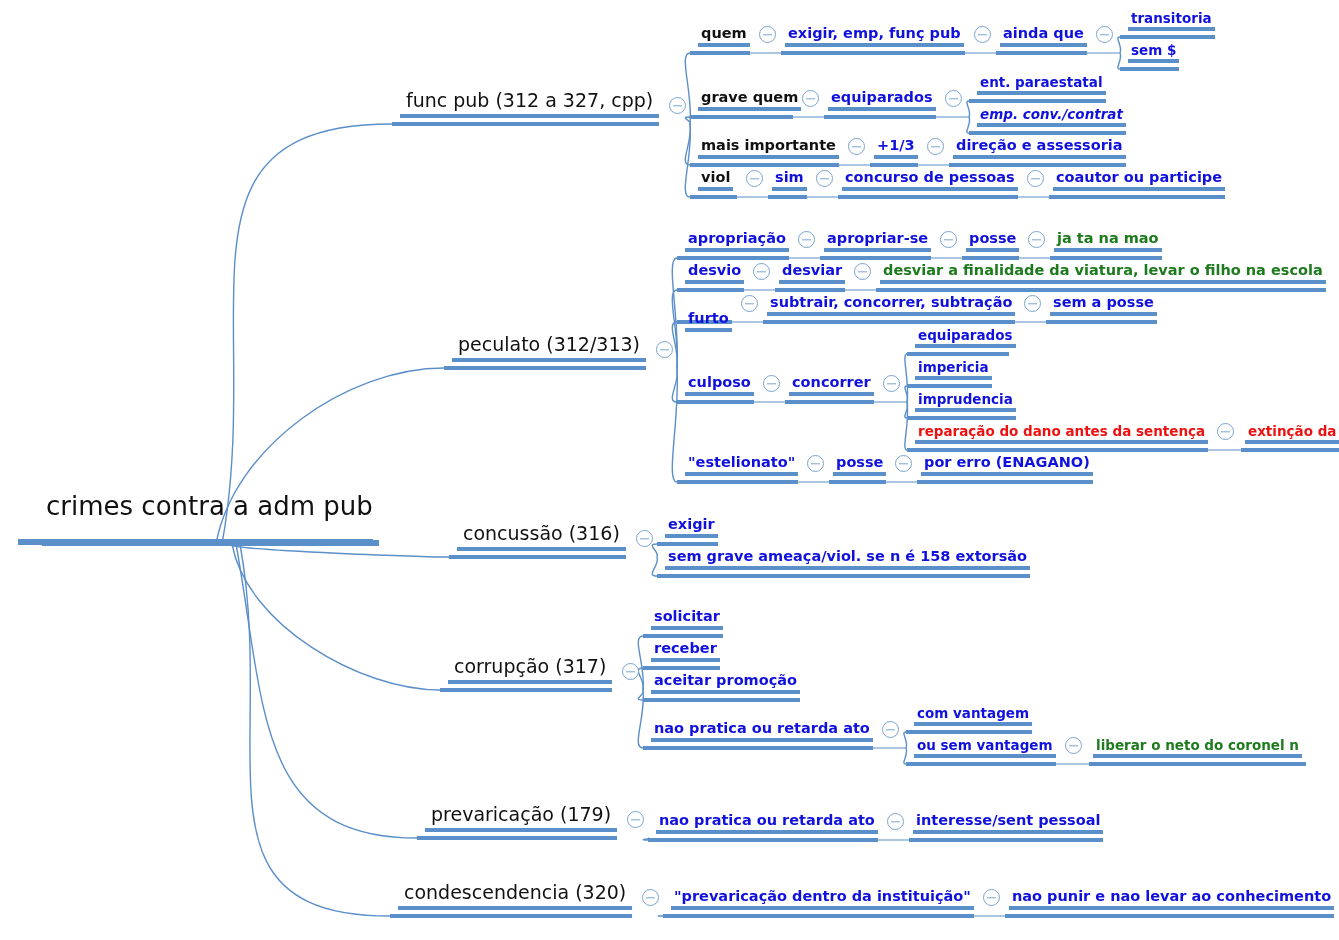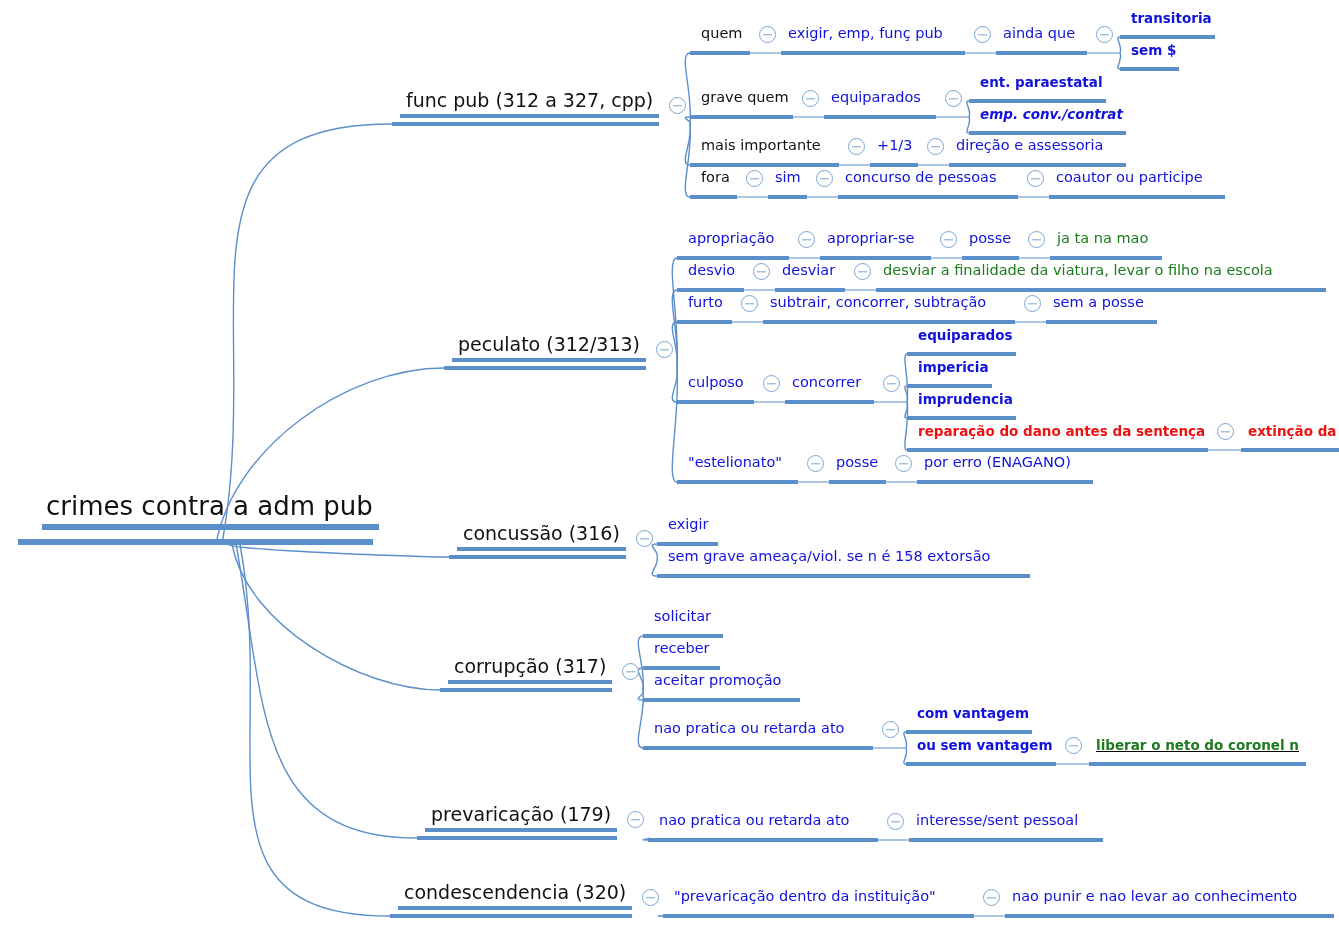--- a/index.html
+++ b/index.html
@@ -9,36 +9,36 @@
     font-family:"DejaVu Sans","Liberation Sans",sans-serif;
   }
   #stage{position:absolute;left:0;top:0;width:1339px;height:940px;}
   svg.edges{position:absolute;left:0;top:0;width:1339px;height:940px;pointer-events:none;}
   .node{
     position:absolute;white-space:nowrap;
     display:flex;align-items:flex-end;
   }
   .node .txt{
     display:block;line-height:1.05;
-    padding:0 3px 10px 3px;
+    padding:0 3px 2px 3px;
     border-bottom:4px solid #5b8fc9;
   }
   
   .root .txt{
     font-size:26px;font-weight:400;color:#111111;
-    border-bottom-width:6px;padding:0 6px 4px 4px;
+    border-bottom-width:6px;padding:0 6px 20px 4px;
     font-family:"DejaVu Sans","Liberation Sans",sans-serif;
   }
   
   .lv1 .txt{
     font-size:19px;font-weight:400;color:#111111;
     border-bottom-width:4px;padding:0 6px 3px 6px;
   }
   
-  .lv2 .txt{font-size:14.5px;font-weight:normal;border-bottom-width:4px;}
+  .lv2 .txt{font-size:14.5px;font-weight:bold;border-bottom-width:4px;}
   .lv3 .txt{font-size:13.5px;font-weight:bold;border-bottom-width:4px;}
 
   .c-black{color:#111111;}
   .c-blue{color:#1111dd;}
   .c-green{color:#1d7a1d;}
   .c-red{color:#ee1111;}
 
   .toggle{
     width:15px;height:15px;border-radius:50%;
     border:1.4px solid #7aa5d2;
@@ -232,21 +232,21 @@
       <div class="node lv2" style="left: 874px; top: 138px;">
         <span class="txt c-blue">+1/3</span>
       </div>
       <div class="node" style="left: 921px; top: 138px;">
         <span class="toggle"></span>
       </div>
       <div class="node lv2" style="left: 953px; top: 138px;">
         <span class="txt c-blue">direção e assessoria</span>
       </div>
       <div class="node lv2" style="left: 698px; top: 170px;">
-        <span class="txt c-black">fora</span>
+        <span class="txt c-black">viol</span>
       </div>
       <div class="node" style="left: 740px; top: 170px;">
         <span class="toggle"></span>
       </div>
       <div class="node lv2" style="left: 772px; top: 170px;">
         <span class="txt c-blue">sim</span>
       </div>
       <div class="node" style="left: 810px; top: 170px;">
         <span class="toggle"></span>
       </div>
@@ -294,21 +294,21 @@
       </div>
       <div class="node lv2" style="left: 779px; top: 263px;">
         <span class="txt c-blue">desviar</span>
       </div>
       <div class="node" style="left: 848px; top: 263px;">
         <span class="toggle"></span>
       </div>
       <div class="node lv2" style="left: 880px; top: 263px;">
         <span class="txt c-green">desviar a finalidade da viatura, levar o filho na escola</span>
       </div>
-      <div class="node lv2" style="left: 685px; top: 295px; text-align: right;">
+      <div class="node lv2" style="left: 685px; top: 311px; text-align: right;">
         <span class="txt c-blue">furto</span>
       </div>
       <div class="node" style="left: 735px; top: 295px;">
         <span class="toggle"></span>
       </div>
       <div class="node lv2" style="left: 767px; top: 295px;">
         <span class="txt c-blue">subtrair, concorrer, subtração</span>
       </div>
       <div class="node" style="left: 1018px; top: 295px;">
         <span class="toggle"></span>
@@ -396,21 +396,21 @@
       </div>
       <div class="node lv3" style="left: 914px; top: 706px;">
         <span class="txt c-blue">com vantagem</span>
       </div>
       <div class="node lv3" style="left: 914px; top: 738px;">
         <span class="txt c-blue">ou sem vantagem</span>
       </div>
       <div class="node" style="left: 1059px; top: 737px;">
         <span class="toggle"></span>
       </div>
-      <div class="node lv3" style="left: 1093px; top: 738px; text-decoration: underline;">
+      <div class="node lv3" style="left: 1093px; top: 738px;">
         <span class="txt c-green">liberar o neto do coronel n</span>
       </div>
       <div class="node lv1" style="left: 425px; top: 805px;">
         <span class="txt c-black">prevaricação (179)</span>
       </div>
       <div class="node" style="left: 621px; top: 811px;">
         <span class="toggle"></span>
       </div>
       <div class="node lv2" style="left: 656px; top: 813px;">
         <span class="txt c-blue">nao pratica ou retarda ato</span>

